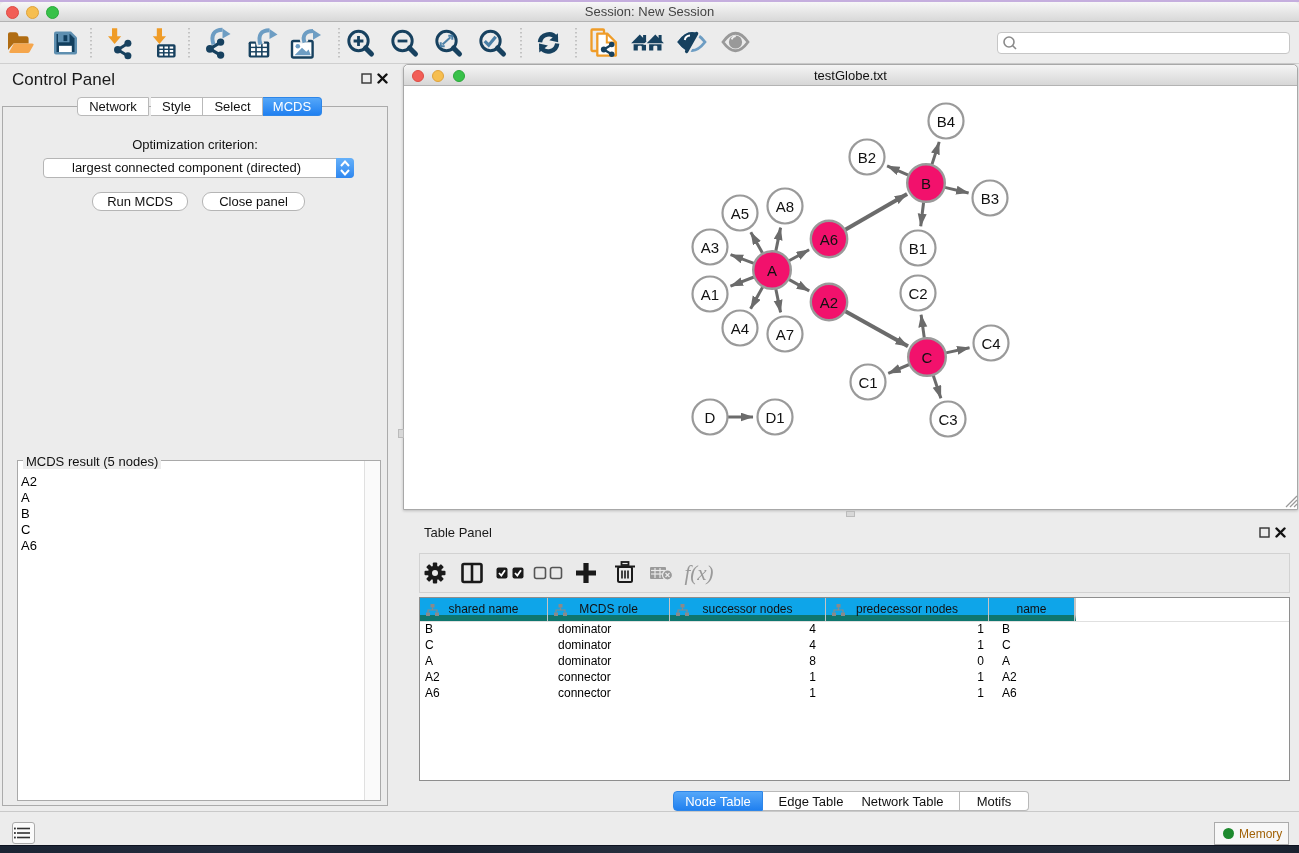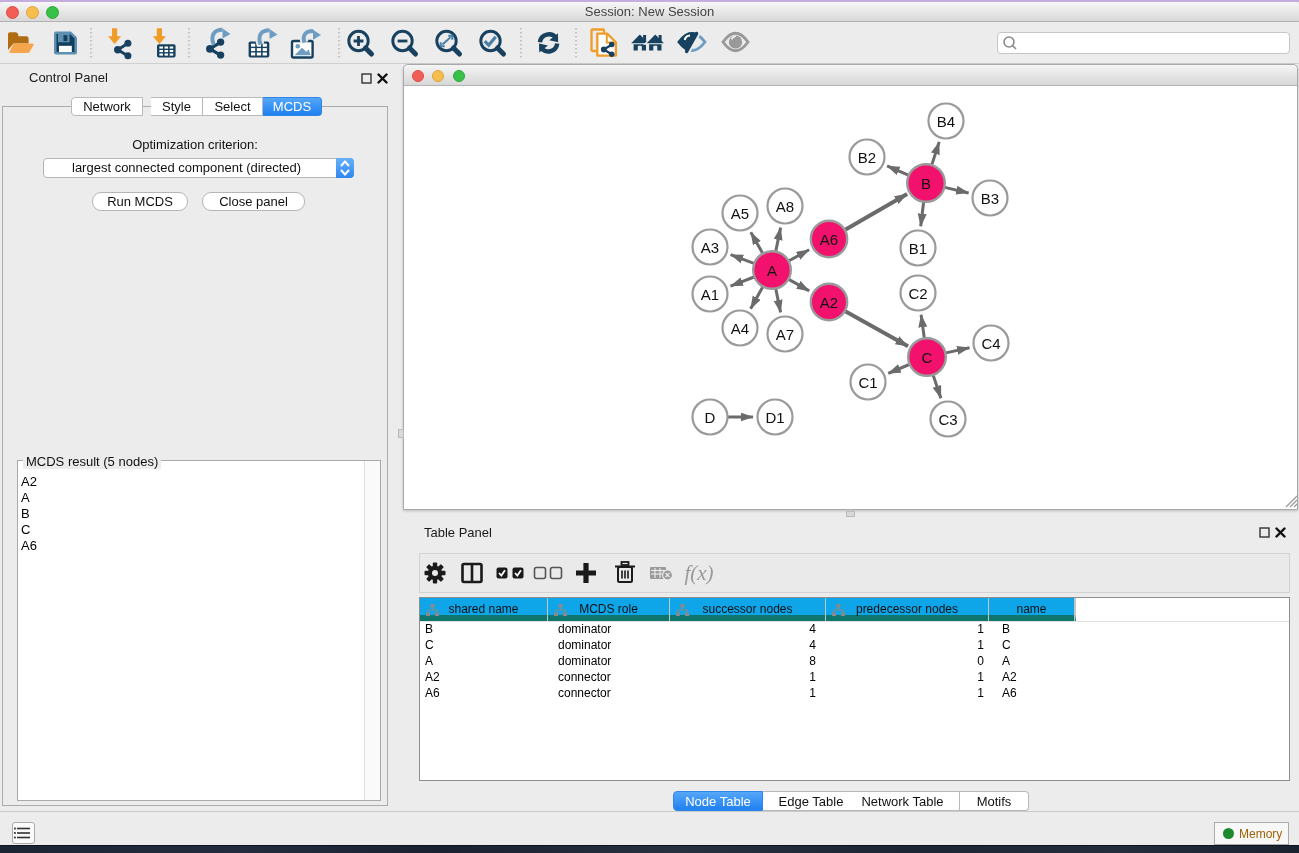--- a/index.html
+++ b/index.html
@@ -15,21 +15,21 @@
 #titlebar .t2 { left:26px; background:#f6be4f; border:0.5px solid #dfa23c; }
 #titlebar .t3 { left:46px; background:#38c149; border:0.5px solid #2ba83b; }
 #titleText { left:0; top:2px; width:1299px; height:20px; text-align:center;
   font-size:13px; line-height:20px; color:#444; }
 #toolbar { left:0; top:22px; width:1299px; height:42px; background:#ececec;
   border-bottom:1px solid #cfcfcf; }
 #searchbox { position:absolute; left:997px; top:10px; width:293px; height:22px;
   background:#fff; border:1px solid #c6c6c6; border-radius:4px; }
 
 #cpanel { left:0; top:64px; width:390px; height:747px; background:#ececec; }
-#cpTitle { left:12px; top:70px; font-size:13px; color:#1a1a1a;margin-left:17px; }
+#cpTitle { left:12px; top:70px; font-size:17px; color:#1a1a1a; }
 .tab { position:absolute; top:97px; height:19px; background:#fff;
   border:1px solid #b9b9b9; font-size:13px; text-align:center;
   line-height:18px; color:#111; }
 .tab.sel { background:linear-gradient(#55a7f9,#2080f0); color:#fff; border-color:#2e86e8; }
 #cpBody { left:2px; top:106px; width:386px; height:700px;
   border:1px solid #ababab; background:#ececec; }
 #optLabel { left:0; top:137px; width:390px; text-align:center; font-size:13px; color:#111; }
 #combo { left:43px; top:158px; width:311px; height:20px; background:#fff;
   border:1px solid #b5b5b5; border-radius:4px; font-size:13px;
   line-height:18px; padding-left:28px; color:#111; }
@@ -223,21 +223,21 @@
 <div class="abs" id="cpanel"></div>
 <div class="abs" id="cpTitle">Control Panel</div>
 <svg class="abs" style="left:361px;top:73px" width="30" height="11">
     <rect x="1" y="1" width="9" height="9" fill="none" stroke="#333" stroke-width="1.4"></rect>
     <g stroke="#111" stroke-width="2.4" stroke-linecap="round">
       <line x1="17.5" y1="1.5" x2="25.5" y2="9.5"></line>
       <line x1="25.5" y1="1.5" x2="17.5" y2="9.5"></line>
     </g>
   </svg>
 <div class="abs" id="cpBody"></div>
-<div class="tab" style="left:71px; width:72px; border-radius:4px 0 0 4px;">Network</div>
+<div class="tab" style="left:77px; width:72px; border-radius:4px 0 0 4px;">Network</div>
 <div class="tab" style="left:151px; width:52px; border-left:none;text-align:center;">Style</div>
 <div class="tab" style="left:203px; width:60px; border-left:none;">Select</div>
 <div class="tab sel" style="left:263px; width:59px; border-left:none; border-radius:0 4px 4px 0;">MCDS</div>
 <div class="abs" id="optLabel">Optimization criterion:</div>
 <div class="abs" id="combo">largest connected component (directed)</div>
 <div class="abs" id="comboBtn">
     <svg width="18" height="20" style="position:absolute;left:0;top:0">
       <path d="M5,8 L9,3.5 L13,8" stroke="#fff" stroke-width="2" fill="none"></path>
       <path d="M5,12 L9,16.5 L13,12" stroke="#fff" stroke-width="2" fill="none"></path>
     </svg>
@@ -248,20 +248,21 @@
 <div class="abs" id="gbScroll"></div>
 <div class="abs" id="gbLabel">MCDS result (5 nodes)</div>
 <div class="abs" id="mcdsList">A2<br>A<br>B<br>C<br>A6</div>
 
 <div class="abs" id="netwin">
   <div class="abs" id="netTitle">
     <div class="tl t1"></div>
       <div class="tl t2"></div>
       <div class="tl t3"></div>
   </div>
+  <div class="abs" id="netTitleText">testGlobe.txt</div>
   <svg class="abs" id="graph" width="893" height="424" viewBox="0 0 893 424">
       <defs>
         <marker id="arw" markerUnits="userSpaceOnUse" markerWidth="14" markerHeight="10" refX="12.5" refY="4.5" orient="auto">
           <path d="M0,0 L13,4.5 L0,9 Z" fill="#6b6b6b"></path>
         </marker>
       </defs>
 <line x1="358.6" y1="167.2" x2="346.8" y2="146.2" stroke-width="3" marker-end="url(#arw)"></line>
 <line x1="371.8" y1="165.1" x2="376.6" y2="141.6" stroke-width="3" marker-end="url(#arw)"></line>
 <line x1="349.9" y1="177.3" x2="326.6" y2="168.7" stroke-width="3" marker-end="url(#arw)"></line>
 <line x1="350.0" y1="191.0" x2="326.5" y2="200.1" stroke-width="3" marker-end="url(#arw)"></line>

